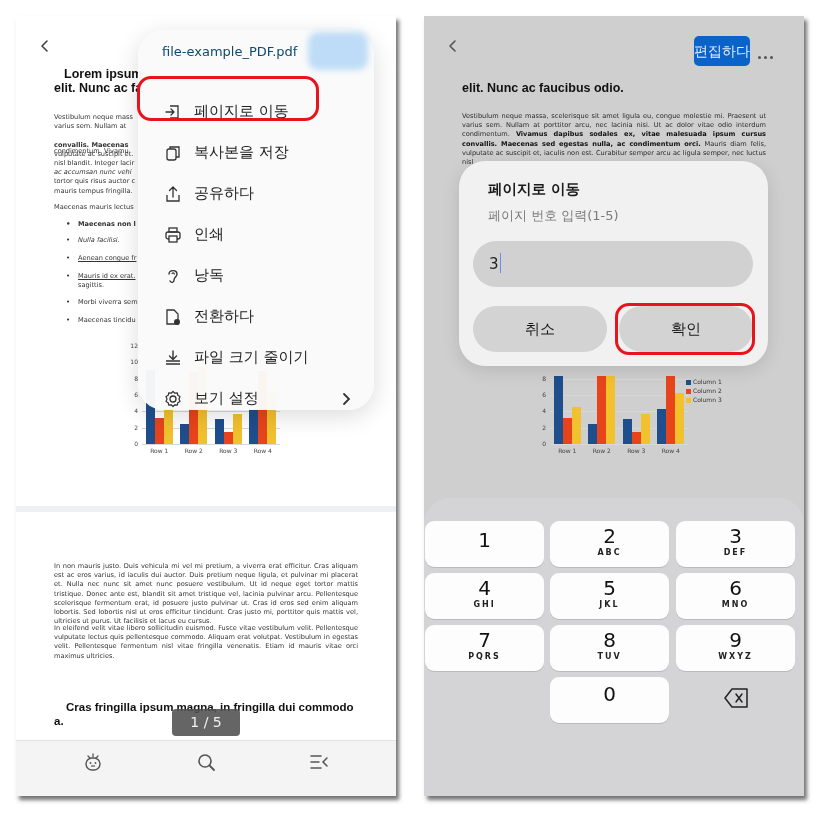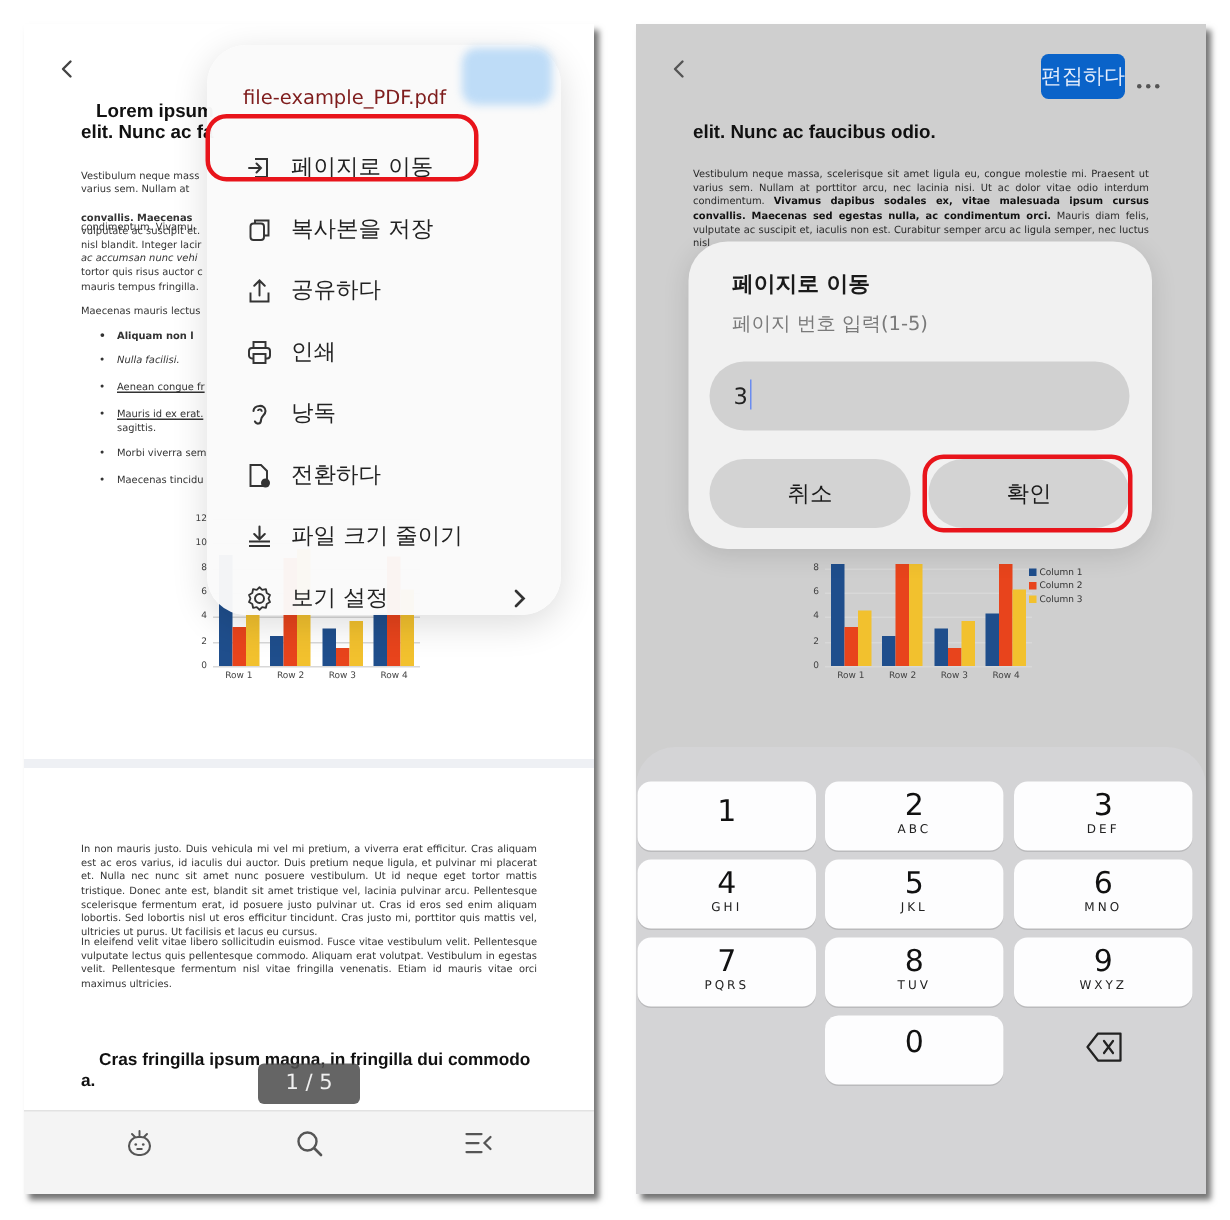--- a/index.html
+++ b/index.html
@@ -31,21 +31,21 @@
   .chart .xlbl { position: absolute; font-size: 6px; color: #444; text-align: center; width: 30px; }
   .legend { position: absolute; font-size: 6px; color: #333; }
   .legend .sw { display: inline-block; width: 5px; height: 5px; margin-right: 2px; vertical-align: middle; }
 
   
   .menu { position: absolute; left: 122px; top: 14px; width: 236px; height: 380px;
           background: rgba(250,250,250,0.97); border-radius: 26px;
           box-shadow: 0 6px 24px rgba(0,0,0,0.14); }
   .menu-blue-glow { position: absolute; left: 170px; top: 2px; width: 60px; height: 38px; border-radius: 10px;
           background: rgba(150,200,245,0.6); filter: blur(3px); }
-  .menu-title { position: absolute; left: 24px; top: 28px; font-size: 13px; color: #7f1d1d; }
+  .menu-title { position: absolute; left: 24px; top: 14px; font-size: 13px; color: #0c4a6e; }
   .menu-item { position: absolute; left: 0; width: 236px; height: 40px; cursor: pointer; }
   .menu-item .mi-icon { position: absolute; left: 26px; top: 11px; width: 18px; height: 18px; }
   .menu-item .mi-icon svg { width: 18px; height: 18px; }
   .menu-item .mi-label { position: absolute; left: 56px; top: 10px; font-size: 15px; color: #222; }
   .menu-item .mi-chev { position: absolute; right: 22px; top: 12px; width: 12px; height: 14px; }
   .highlight-box { position: absolute; border: 3px solid #e8141b; border-radius: 14px; pointer-events: none; }
 
   .page-sep { position: absolute; left: 0; width: 380px; height: 6px; background: #eef0f4; }
 
   .page-indicator { position: absolute; left: 156px; top: 693px; width: 68px; height: 27px; border-radius: 4px;
@@ -71,21 +71,21 @@
           font-size: 15px; color: #222; padding-left: 16px; line-height: 46px; cursor: text; }
   .dlg-caret { display: inline-block; width: 1.5px; height: 20px; background: #6a8cf0; vertical-align: middle; margin-left: 1px; margin-top: -3px; }
   .dlg-btn { position: absolute; top: 145px; width: 134px; height: 46px; border-radius: 23px; background: #d3d3d3;
           font-size: 15px; color: #1a1a1a; text-align: center; line-height: 46px; cursor: pointer; }
 
   .keypad { position: absolute; left: 0; top: 482px; width: 380px; height: 298px; border-radius: 26px 26px 0 0;
           background: #d4d4d6; }
   .key { position: absolute; width: 119px; height: 46px; border-radius: 9px; background: #fdfdfe; text-align: center; cursor: pointer;
           box-shadow: 0 1px 0 rgba(0,0,0,0.12); }
   .key .num { display: block; font-size: 20px; color: #111; margin-top: 4px; line-height: 22px; }
-  .key .let { display: block; font-size: 8px; letter-spacing: 2px; color: #222; font-weight: normal; margin-top: 1px; }
+  .key .let { display: block; font-size: 8px; letter-spacing: 2px; color: #222; font-weight: bold; margin-top: 1px; }
   .key-del { position: absolute; width: 119px; height: 46px; cursor: pointer; }
   .key-del svg { position: absolute; left: 48px; top: 11px; width: 26px; height: 22px; }
 </style>
 </head>
 <body>
 
 <div class="stage">
 
   <div class="phone" id="left">
 
@@ -99,21 +99,21 @@
           <div class="pdf-p" style="top: 34px; left: 0px; white-space: nowrap; font-weight: normal;">condimentum. Vivamu</div>
           <div class="pdf-p" style="top: 27.6px; left: 0px; white-space: nowrap; font-weight: bold;">convallis. Maecenas</div>
           <div class="pdf-p" style="top: 36.8px; left: 0px; white-space: nowrap;">vulputate ac suscipit et.</div>
           <div class="pdf-p" style="top: 46px; left: 0px; white-space: nowrap;">nisl blandit. Integer lacir</div>
           <div class="pdf-p" style="top: 55.2px; left: 0px; white-space: nowrap; font-style: italic;">ac accumsan nunc vehi</div>
           <div class="pdf-p" style="top: 64.4px; left: 0px; white-space: nowrap;">tortor quis risus auctor c</div>
           <div class="pdf-p" style="top: 73.6px; left: 0px; white-space: nowrap;">mauris tempus fringilla.</div>
         </div>
       <div class="pdf-p" style="left:38px;top:187px;">Maecenas mauris lectus</div>
       <div id="l-bullets" style="position:absolute;left:62px;top:204px;">
-          <div class="pdf-li" style="top: 0px; left: 0px; white-space: nowrap; font-weight: bold;">Aliquam non l</div>
+          <div class="pdf-li" style="top: 0px; left: 0px; white-space: nowrap; font-weight: bold;">Maecenas non l</div>
           <div class="pdf-li" style="top: 16px; left: 0px; white-space: nowrap; font-style: italic;">Nulla facilisi.</div>
           <div class="pdf-li" style="top: 34px; left: 0px; white-space: nowrap; text-decoration: underline; text-align: right;">Aenean congue fr</div>
           <div class="pdf-li" style="top: 52px; left: 0px; white-space: nowrap; text-decoration: underline;">Mauris id ex erat.</div>
           <div class="pdf-p" style="top: 61px; left: 0px; white-space: nowrap;">sagittis.</div>
           <div class="pdf-li" style="top: 78px; left: 0px; white-space: nowrap;">Morbi viverra sem</div>
           <div class="pdf-li" style="top: 96px; left: 0px; white-space: nowrap;">Maecenas tincidu</div>
         </div>
 
       <div class="chart" id="chart-left" style="left:100px;top:330px;width:160px;height:100px;">
           <div class="grid" style="left: 26px; width: 138px; top: 98px;"></div>

